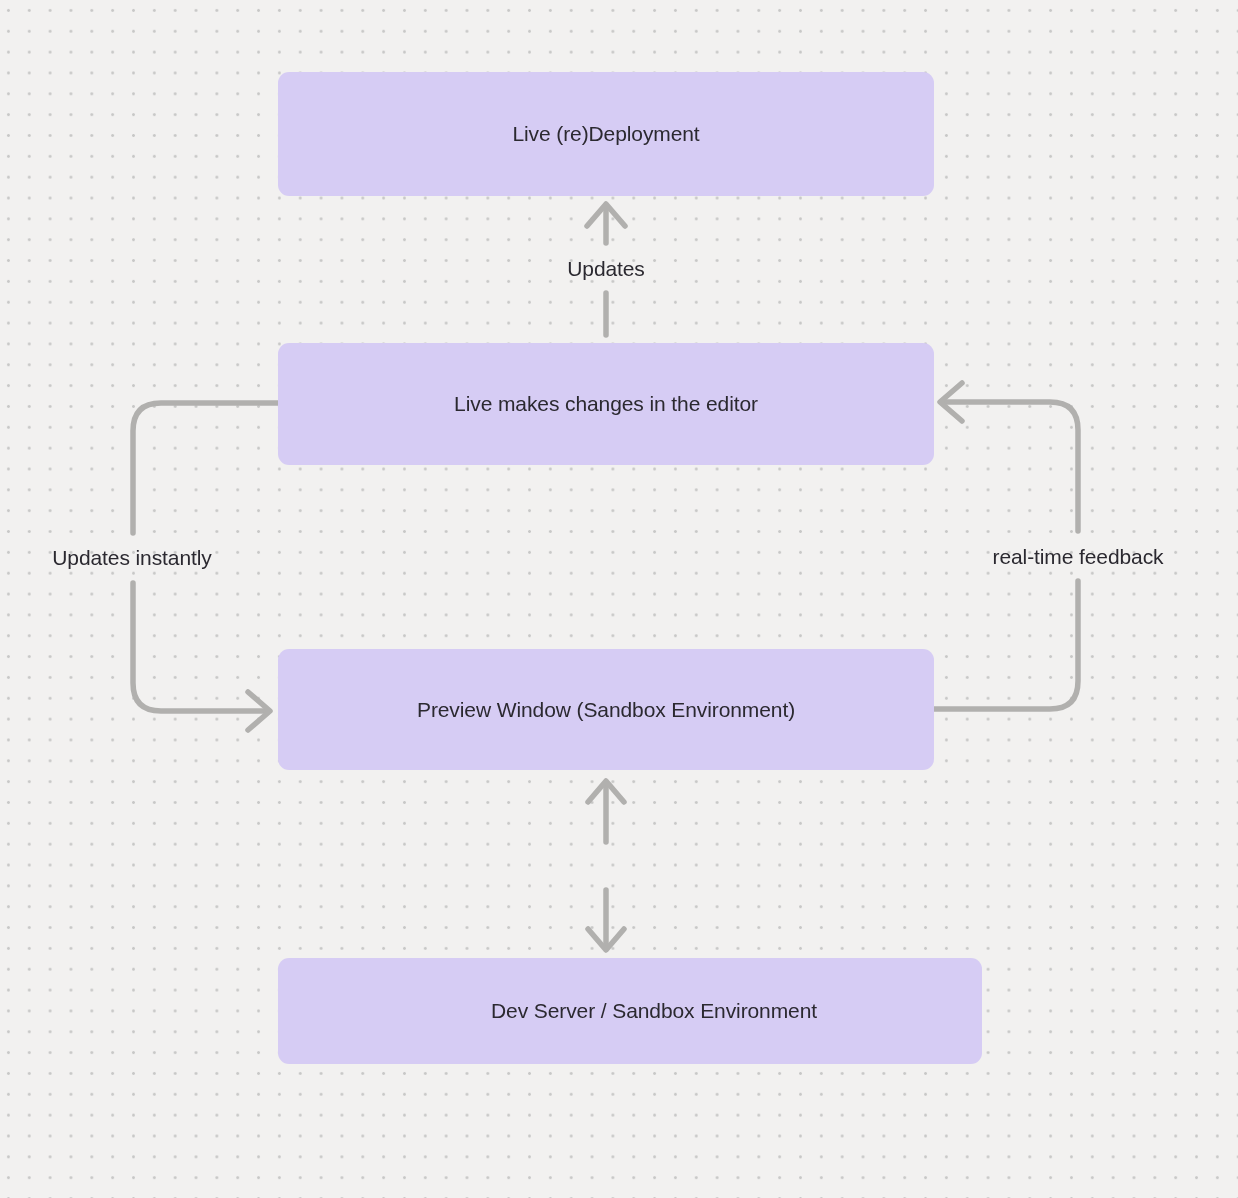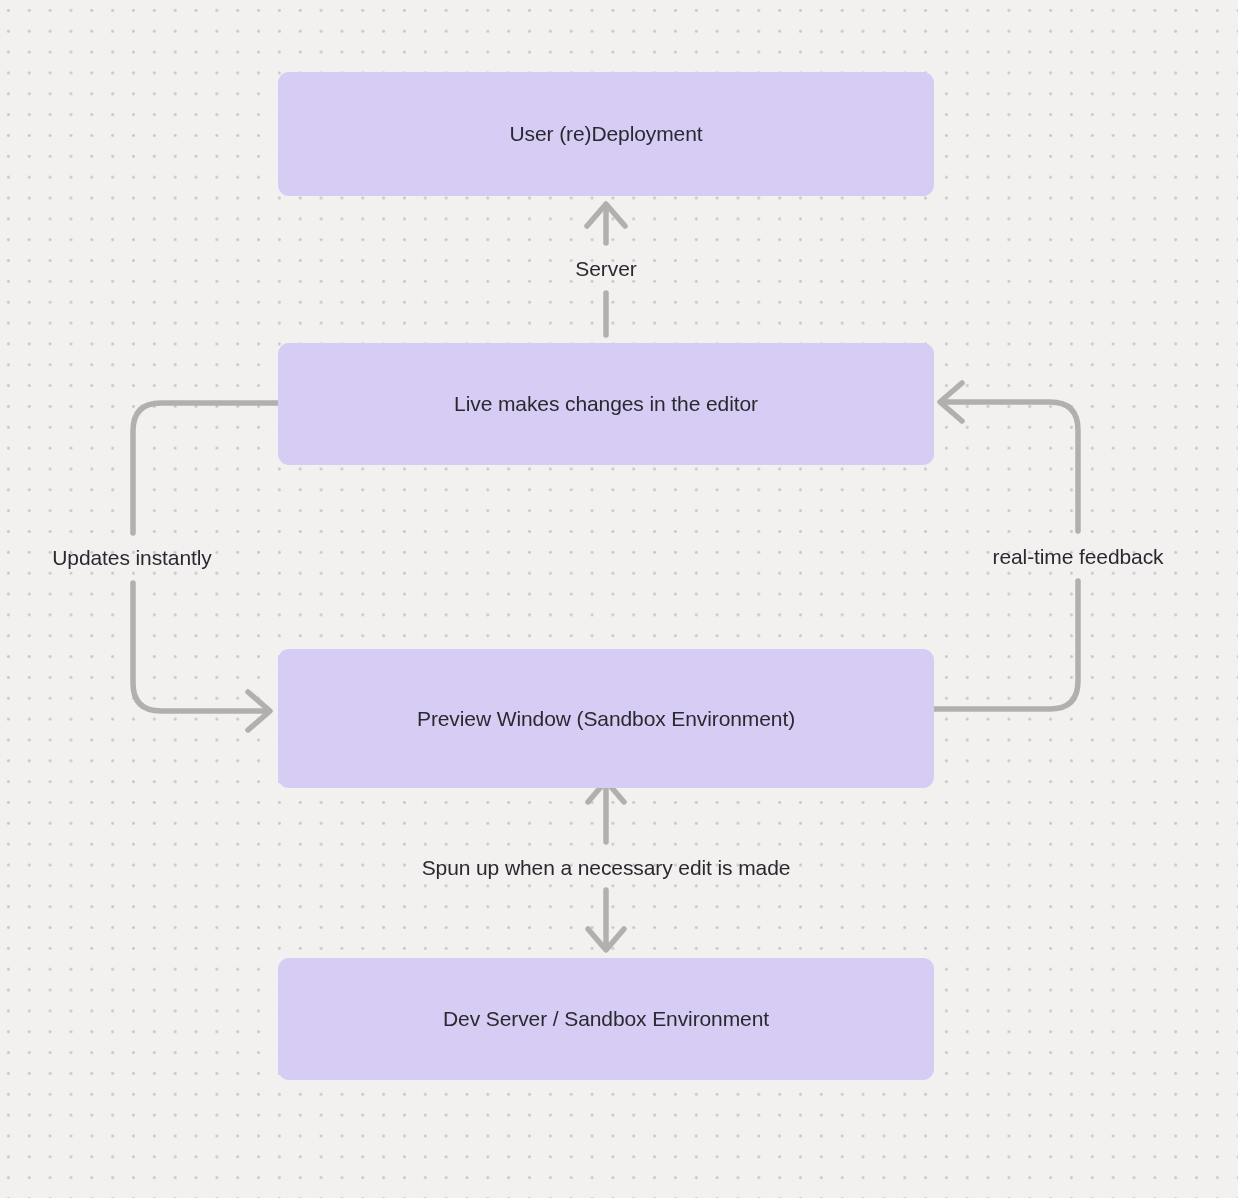--- a/index.html
+++ b/index.html
@@ -28,22 +28,22 @@
     justify-content: center;
   }
   .node-label {
     font-size: 21px;
     color: #2b2930;
     letter-spacing: -0.1px;
     white-space: nowrap;
   }
   #node-live      { top: 72px;  height: 124px; }
   #node-user      { top: 343px; height: 122px; }
-  #node-preview   { top: 649px; height: 139px; }
-  #node-dev       { top: 958px; height: 122px; }
+  #node-preview   { top: 649px; height: 121px; }
+  #node-dev       { top: 958px; height: 106px; padding-left: 48px; }
 
   #edges-svg {
     position: absolute;
     left: 0; top: 0;
     width: 1238px;
     height: 1198px;
     display: block;
   }
   .edge-path {
     fill: none;
@@ -92,36 +92,35 @@
 
     <g>
       <path class="edge-path" d="M606 842 L606 783"></path>
       <path class="edge-path" d="M588 802 L606 781 L624 802"></path>
       <path class="edge-path" d="M606 890 L606 947"></path>
       <path class="edge-path" d="M588 929 L606 950 L624 929"></path>
     </g>
   </svg>
 
   <div class="node" id="node-live">
-    <span class="node-label">User (re)Deployment</span>
+    <span class="node-label">Live (re)Deployment</span>
   </div>
 
   <div class="node" id="node-user">
     <span class="node-label">Live makes changes in the editor</span>
   </div>
 
   <div class="node" id="node-preview">
     <span class="node-label">Preview Window (Sandbox Environment)</span>
   </div>
 
   <div class="node" id="node-dev">
     <span class="node-label">Dev Server / Sandbox Environment</span>
   </div>
 
-  <div class="edge-label" id="label-publish">Server</div>
+  <div class="edge-label" id="label-publish">Updates</div>
 
   <div class="edge-label" id="label-updates">Updates instantly</div>
 
   <div class="edge-label" id="label-realtime">real-time feedback</div>
 
-  <div class="edge-label" id="label-spun">Spun up when a necessary edit is made</div>
 
 </div>
 
 </body></html>

